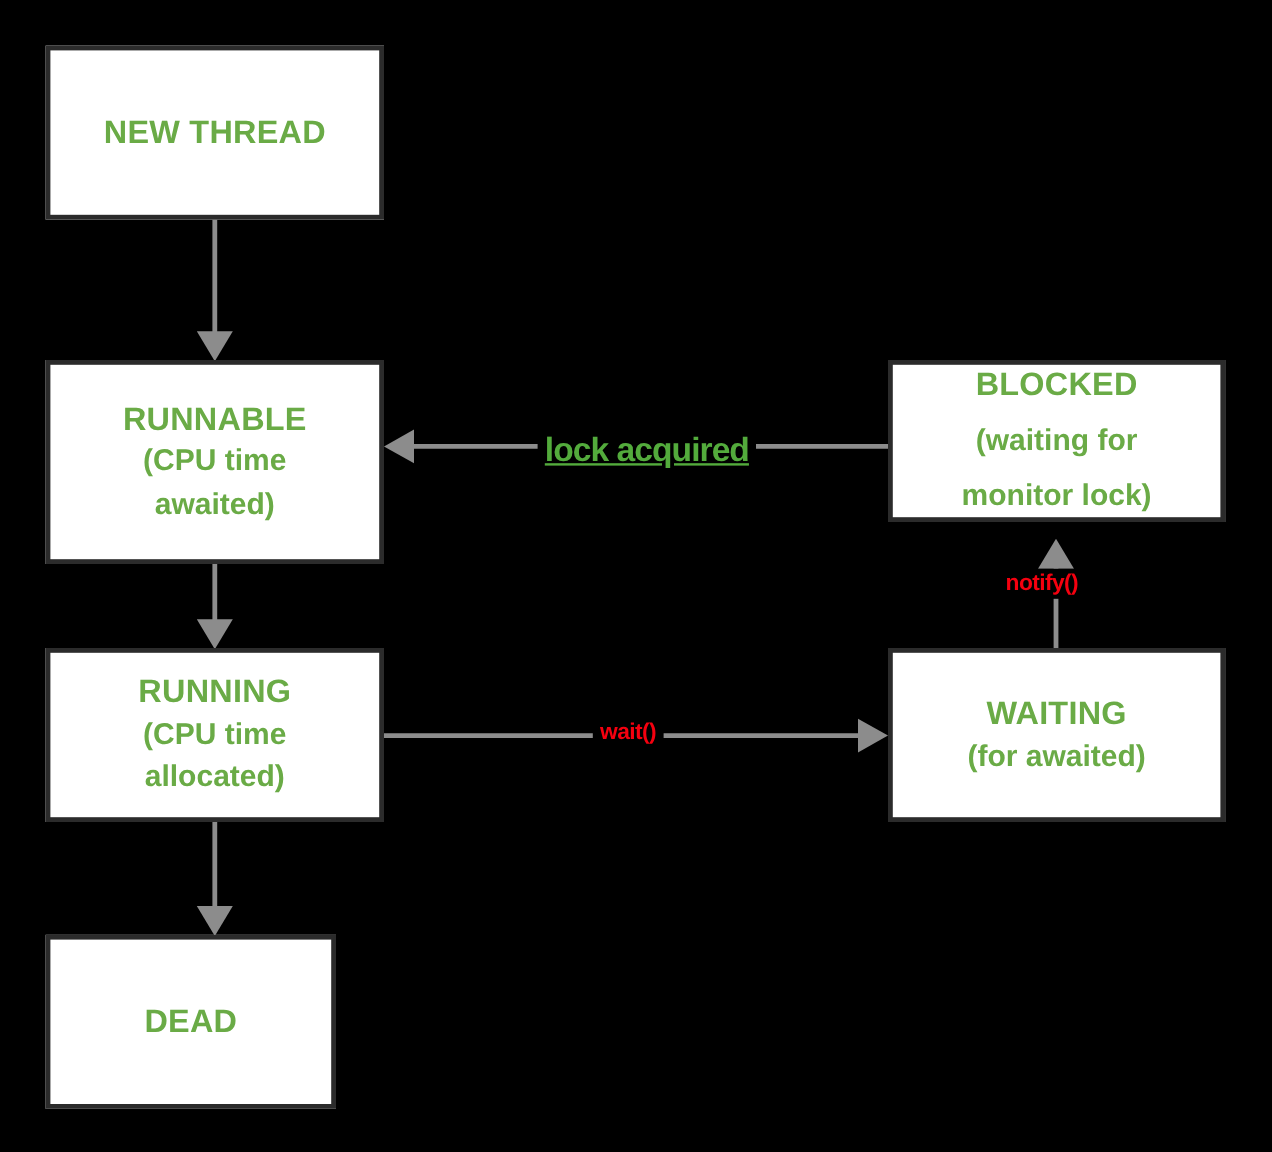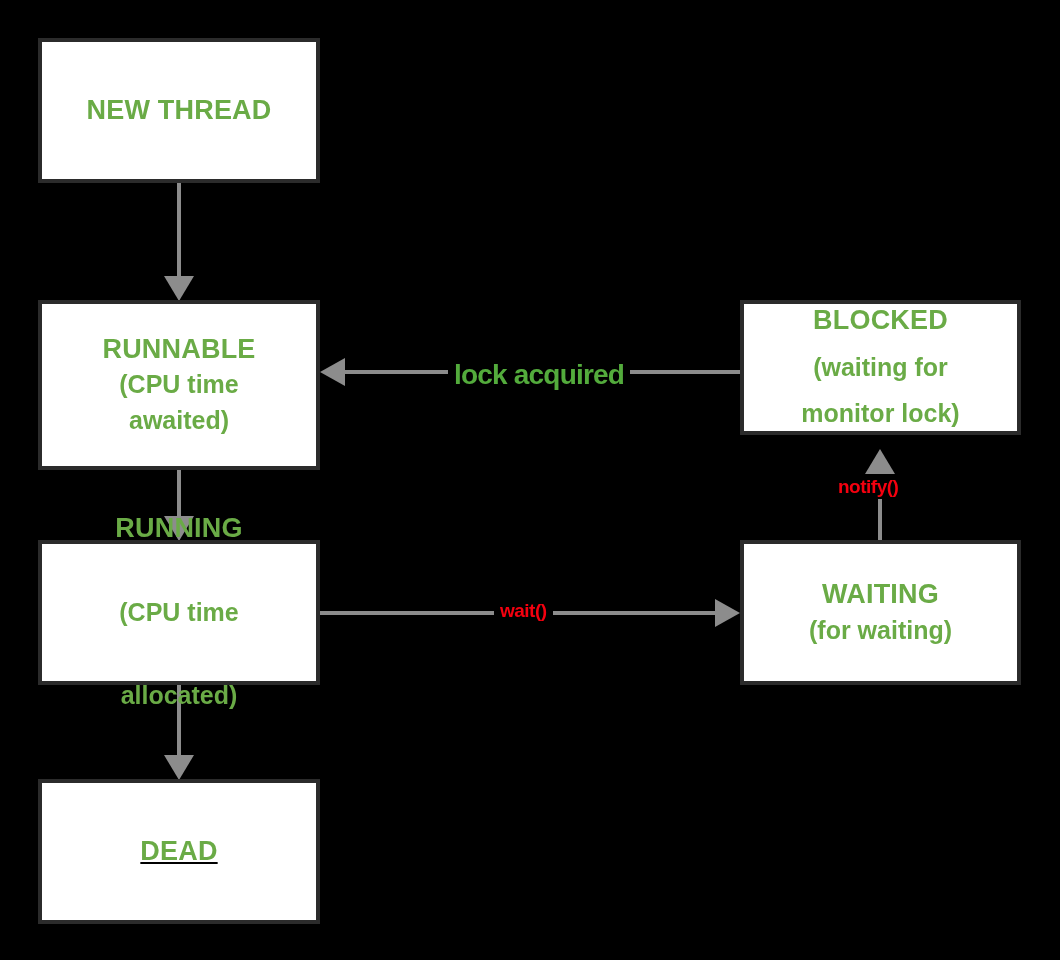--- a/index.html
+++ b/index.html
@@ -41,22 +41,22 @@
   .node .sub {
     color: #6aab46;
     font-size: 25px;
     font-weight: bold;
     line-height: 1.42;
     white-space: nowrap;
   }
   
   #node-new      { left: 38px;  top: 38px;  width: 282px; height: 145px; justify-content: center; }
   #node-runnable { left: 38px;  top: 300px; width: 282px; height: 170px; }
-  #node-running  { left: 38px;  top: 540px; width: 282px; height: 145px; gap: 48px; }
-  #node-dead     { left: 38px;  top: 779px; width: 282px; height: 145px; text-decoration: underline; }
+  #node-running  { left: 38px;  top: 540px; width: 282px; height: 145px; }
+  #node-dead     { left: 38px;  top: 779px; width: 242px; height: 145px; }
   #node-blocked  { left: 740px; top: 300px; width: 281px; height: 135px; gap: 11px; }
   #node-waiting  { left: 740px; top: 540px; width: 281px; height: 145px; }
 
   
   .edge-svg {
     position: absolute;
     left: 0;
     top: 0;
     width: 1060px;
     height: 960px;
@@ -76,21 +76,21 @@
     z-index: 4;
     background: #000000;
     font-weight: bold;
     white-space: nowrap;
     line-height: 1;
     padding: 3px 6px;
   }
   .lbl-green { color: #53ab3c; font-size: 28px; letter-spacing: -0.8px; }
   .lbl-red   { color: #f5000f; font-size: 19px; letter-spacing: -0.5px; }
 
-  #label-lock-acquired { left: 448px; top: 358px; }
+  #label-lock-acquired { left: 448px; top: 358px; text-decoration: underline; }
   #label-wait          { left: 494px; top: 598px; }
   #label-notify        { left: 832px; top: 474px; }
 </style>
 </head>
 <body>
 
 <div id="canvas">
 
   <svg class="edge-svg" viewBox="0 0 1060 960">
 
@@ -152,16 +152,16 @@
   </div>
 
   <div id="node-blocked" class="node">
     <div class="ttl">BLOCKED</div>
     <div class="sub">(waiting for</div>
     <div class="sub">monitor lock)</div>
   </div>
 
   <div id="node-waiting" class="node">
     <div class="ttl">WAITING</div>
-    <div class="sub">(for waiting)</div>
+    <div class="sub">(for awaited)</div>
   </div>
 
 </div>
 
 </body></html>

